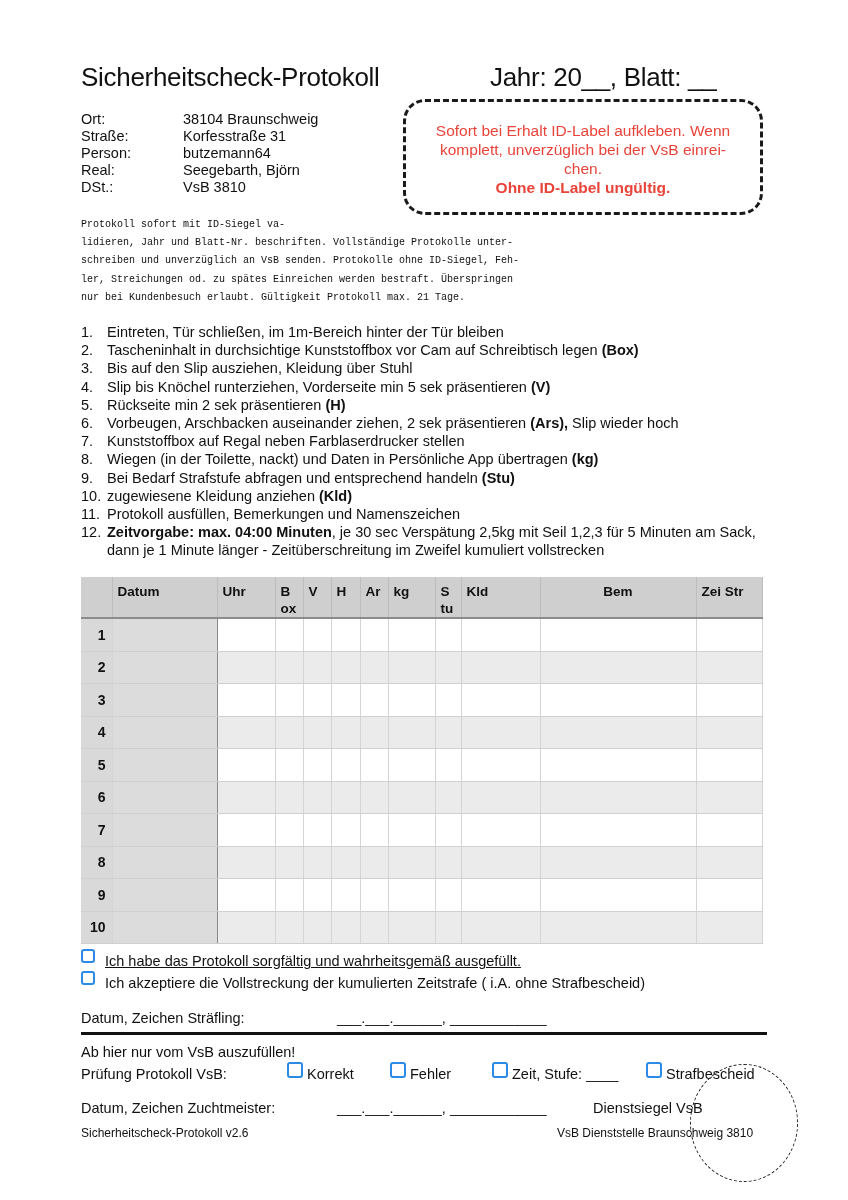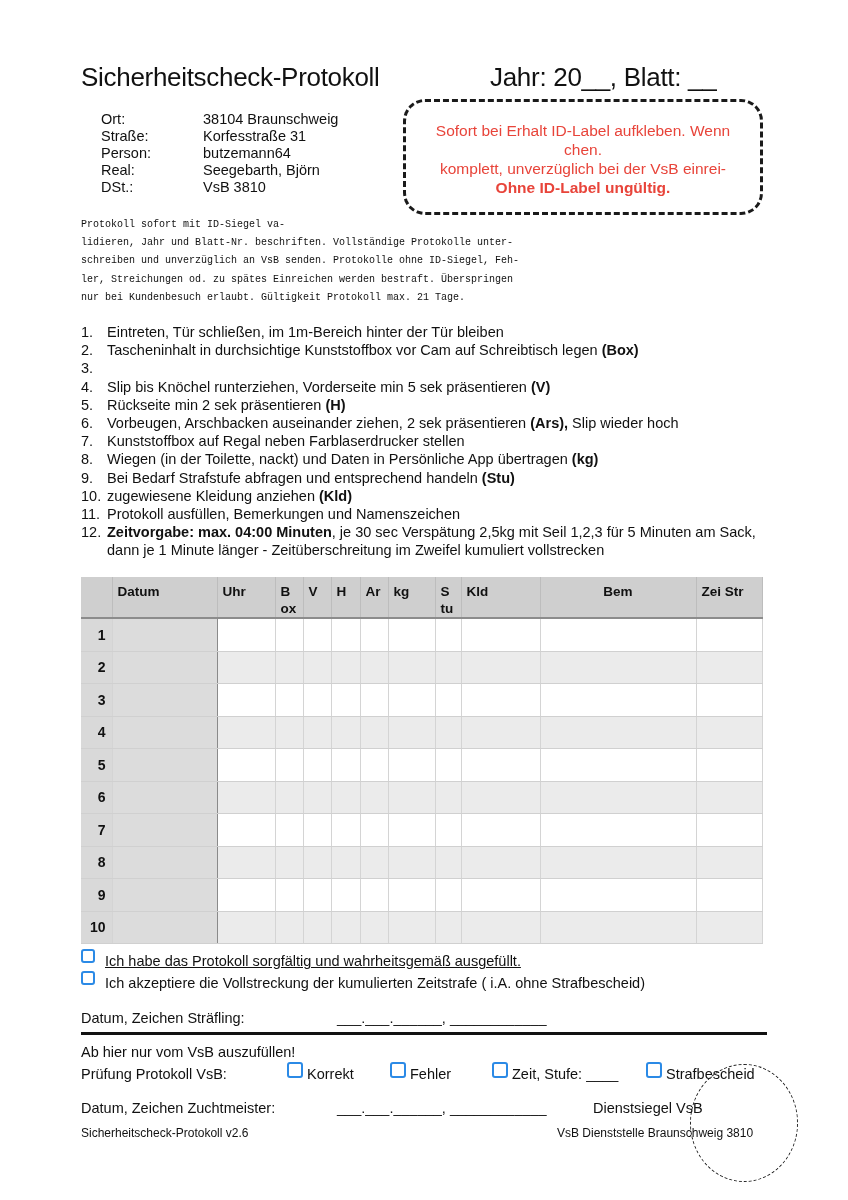--- a/index.html
+++ b/index.html
@@ -1,21 +1,21 @@
 <!DOCTYPE html>
 <html><head>
 <meta charset="utf-8">
 <style>
   html, body { margin:0; padding:0; background:#ffffff; }
   body { width:848px; height:1200px; position:relative; overflow:hidden;
          font-family:"Liberation Sans", sans-serif; color:#111; }
   .abs { position:absolute; }
   .title { left:81px; top:62px; font-size:26px; letter-spacing:-0.3px; }
   .jahr { left:490px; top:62px; font-size:26px; letter-spacing:-0.3px; }
-  .info { left:81px; top:111px; font-size:14.5px; line-height:17px;margin-left:20px; }
+  .info { left:81px; top:111px; font-size:14.5px; line-height:17px; }
   .info .row { display:flex; }
   .info .k { width:102px; }
   .redbox { left:403px; top:99px; width:360px; height:116px; border:3px dashed #1a1a1a;
             border-radius:22px; box-sizing:border-box; color:#e8443a; font-size:15.5px;
             text-align:center; padding-top:19px; line-height:19px; }
   .redbox b { font-weight:bold; }
   .mono { left:81px; top:216px; width:690px; font-family:"Liberation Mono", monospace;
           font-size:10px; line-height:18.2px; white-space:pre; }
   .steps { left:81px; top:323px; width:700px; font-size:14.5px; line-height:18.2px; }
   .steps .s { display:flex; }
@@ -67,38 +67,39 @@
       <span>Seegebarth, Björn</span>
     </div>
   <div class="row">
       <span class="k">DSt.:</span>
       <span>VsB 3810</span>
     </div>
 </div>
 
 <div class="abs redbox">
   <div>Sofort bei Erhalt ID-Label aufkleben. Wenn</div>
+  <div>komplett, unverzüglich bei der VsB einrei-</div>
   <div>chen.</div>
-  <div>komplett, unverzüglich bei der VsB einrei-</div>
   <div><b>Ohne ID-Label ungültig.</b></div>
 </div>
 
 <div class="abs mono"><div>Protokoll sofort mit ID-Siegel va-</div><div>lidieren, Jahr und Blatt-Nr. beschriften. Vollständige Protokolle unter-</div><div>schreiben und unverzüglich an VsB senden. Protokolle ohne ID-Siegel, Feh-</div><div>ler, Streichungen od. zu spätes Einreichen werden bestraft. Überspringen</div><div>nur bei Kundenbesuch erlaubt. Gültigkeit Protokoll max. 21 Tage.</div></div>
 
 <div class="abs steps" id="steps">
     <div class="s">
       <span class="n">1.</span>
       <span><span>Eintreten, Tür schließen, im 1m-Bereich hinter der Tür bleiben</span><b></b><span></span></span>
     </div>
     <div class="s">
       <span class="n">2.</span>
       <span><span>Tascheninhalt in durchsichtige Kunststoffbox vor Cam auf Schreibtisch legen </span><b>(Box)</b><span></span></span>
     </div>
     <div class="s">
       <span class="n">3.</span>
+      <span><span>Bis auf den Slip ausziehen, Kleidung über Stuhl</span><b></b><span></span></span>
     </div>
     <div class="s">
       <span class="n">4.</span>
       <span><span>Slip bis Knöchel runterziehen, Vorderseite min 5 sek präsentieren </span><b>(V)</b><span></span></span>
     </div>
     <div class="s">
       <span class="n">5.</span>
       <span><span>Rückseite min 2 sek präsentieren </span><b>(H)</b><span></span></span>
     </div>
     <div class="s">

